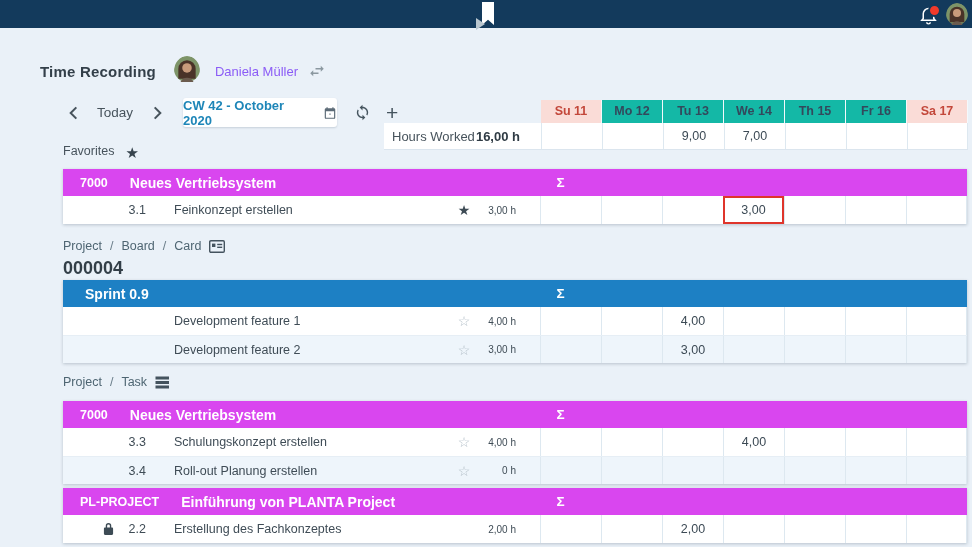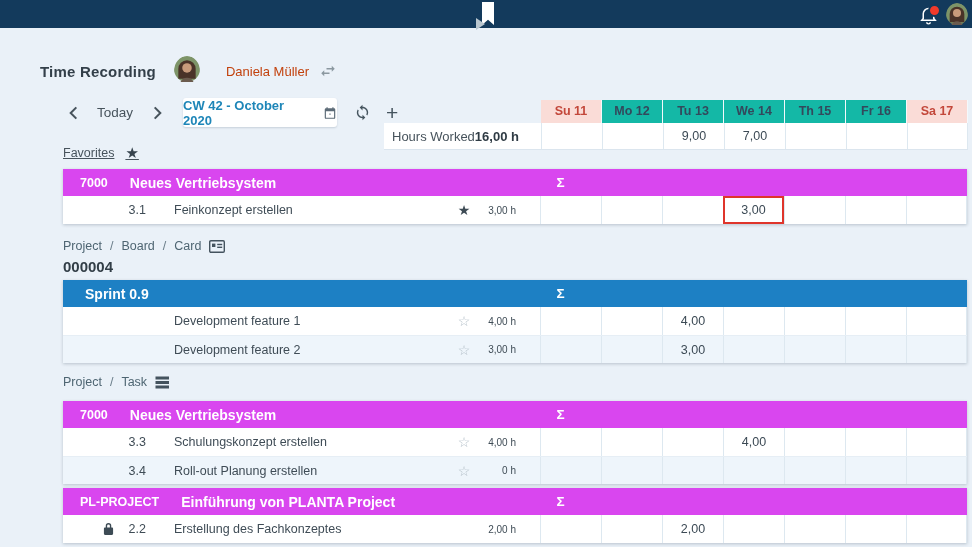--- a/index.html
+++ b/index.html
@@ -11,52 +11,52 @@
   .logo{position:absolute;left:473px;top:2px;}
   .topbar-right{position:absolute;right:4px;top:3px;display:flex;align-items:center;gap:7px;}
   .bell-wrap{position:relative;width:21px;height:22px;cursor:pointer;}
   .badge{position:absolute;top:-1px;right:-2px;width:9px;height:9px;background:#f23a2a;border-radius:50%;border:2px solid #133a5c;box-sizing:content-box;}
   .avatar{border-radius:50%;overflow:hidden;display:block;}
 
   
   .title-row{position:absolute;top:56px;left:40px;display:flex;align-items:center;}
   .title{font-size:15px;font-weight:bold;color:#333f49;letter-spacing:.2px;}
   .title-row .avatar{margin-left:18px;}
-  .user-name{font-size:13px;color:#c2410c;margin-left:26px;}
+  .user-name{font-size:13px;color:#8b5cf6;margin-left:15px;}
   .swap{margin-left:10px;display:flex;align-items:center;cursor:pointer;}
 
   
   .toolbar{position:absolute;top:99px;left:63px;height:27px;display:flex;align-items:center;}
   .nav-btn{width:20px;height:24px;display:flex;align-items:center;justify-content:center;cursor:pointer;}
   .today{font-size:13.5px;color:#47535c;margin:0 14px;cursor:pointer;}
   .date-box{margin-left:16px;width:154px;height:29px;background:#fff;border-radius:3px;display:flex;align-items:center;justify-content:center;gap:9px;box-shadow:0 1px 2px rgba(40,60,80,.18);cursor:pointer;}
   .date-text{color:#1e86b8;font-weight:bold;font-size:13px;}
   .tool-icon{margin-left:17px;display:flex;align-items:center;cursor:pointer;}
   .plus{font-size:21px;color:#45545e;line-height:20px;margin-left:15px;cursor:pointer;font-weight:400;}
 
   
   .day-header{position:absolute;top:100px;left:541px;display:flex;}
   .dhc{width:61px;height:23px;line-height:23px;text-align:center;font-size:12.5px;font-weight:bold;color:#33495c;background:#14b8a6;border-right:1px solid #f4f9fc;box-sizing:border-box;}
   .dhc.weekend{background:#fadcd7;color:#c3473a;}
 
   
   .hours-row{position:absolute;top:123px;left:384px;width:584px;height:27px;background:#fff;display:flex;border-bottom:1px solid #dbe5ee;box-sizing:border-box;}
-  .hours-label-cell{width:157px;box-sizing:border-box;display:flex;align-items:center;padding:0 21px 0 8px;}
+  .hours-label-cell{width:157px;box-sizing:border-box;display:flex;align-items:center;justify-content:space-between;padding:0 21px 0 8px;}
   .hr-label{font-size:13px;color:#47535c;}
   .hr-value{font-size:13px;font-weight:bold;color:#2f3b44;}
   .dc{width:61px;box-sizing:border-box;display:flex;align-items:center;justify-content:center;font-size:12.5px;color:#3c4a55;border-left:1px solid #dde8f0;}
   .dc:last-child{border-right:1px solid #dde8f0;}
 
   
-  .fav-row{position:absolute;left:63px;top:144px;display:flex;align-items:center;font-size:12.5px;color:#47535c;text-decoration:underline;}
+  .fav-row{position:absolute;left:63px;top:144px;display:flex;font-size:12.5px;color:#47535c;}
   .fav-star{color:#37444e;font-size:15px;margin-left:11px;cursor:pointer;}
   .crumb{position:absolute;left:63px;font-size:12.5px;color:#4e6572;display:flex;align-items:center;}
   .crumb .sep{margin:0 8px;color:#6a7d89;}
   .crumb svg{margin-left:8px;}
-  .record-id{position:absolute;left:63px;top:258px;font-size:15px;font-weight:bold;color:#323e47;}
+  .record-id{position:absolute;left:63px;top:258px;font-size:18px;font-weight:bold;color:#323e47;}
 
   
   .section{position:absolute;left:63px;width:904px;box-shadow:0 1px 3px rgba(70,90,110,.3);}
   .sec-header{position:relative;height:27px;display:flex;align-items:center;color:#fff;}
   .sec-header.teal{background:#d946ef;}
   .sec-header.blue{background:#1d80c4;}
   .sh-code{font-weight:bold;font-size:12.5px;margin-left:17px;}
   .sh-name{font-weight:bold;font-size:14px;margin-left:22px;}
   .sh-sigma{position:absolute;left:478px;width:39px;text-align:center;font-weight:bold;font-size:13.5px;}
   .row{height:28px;display:flex;background:#fff;box-sizing:border-box;padding-left:36px;}

